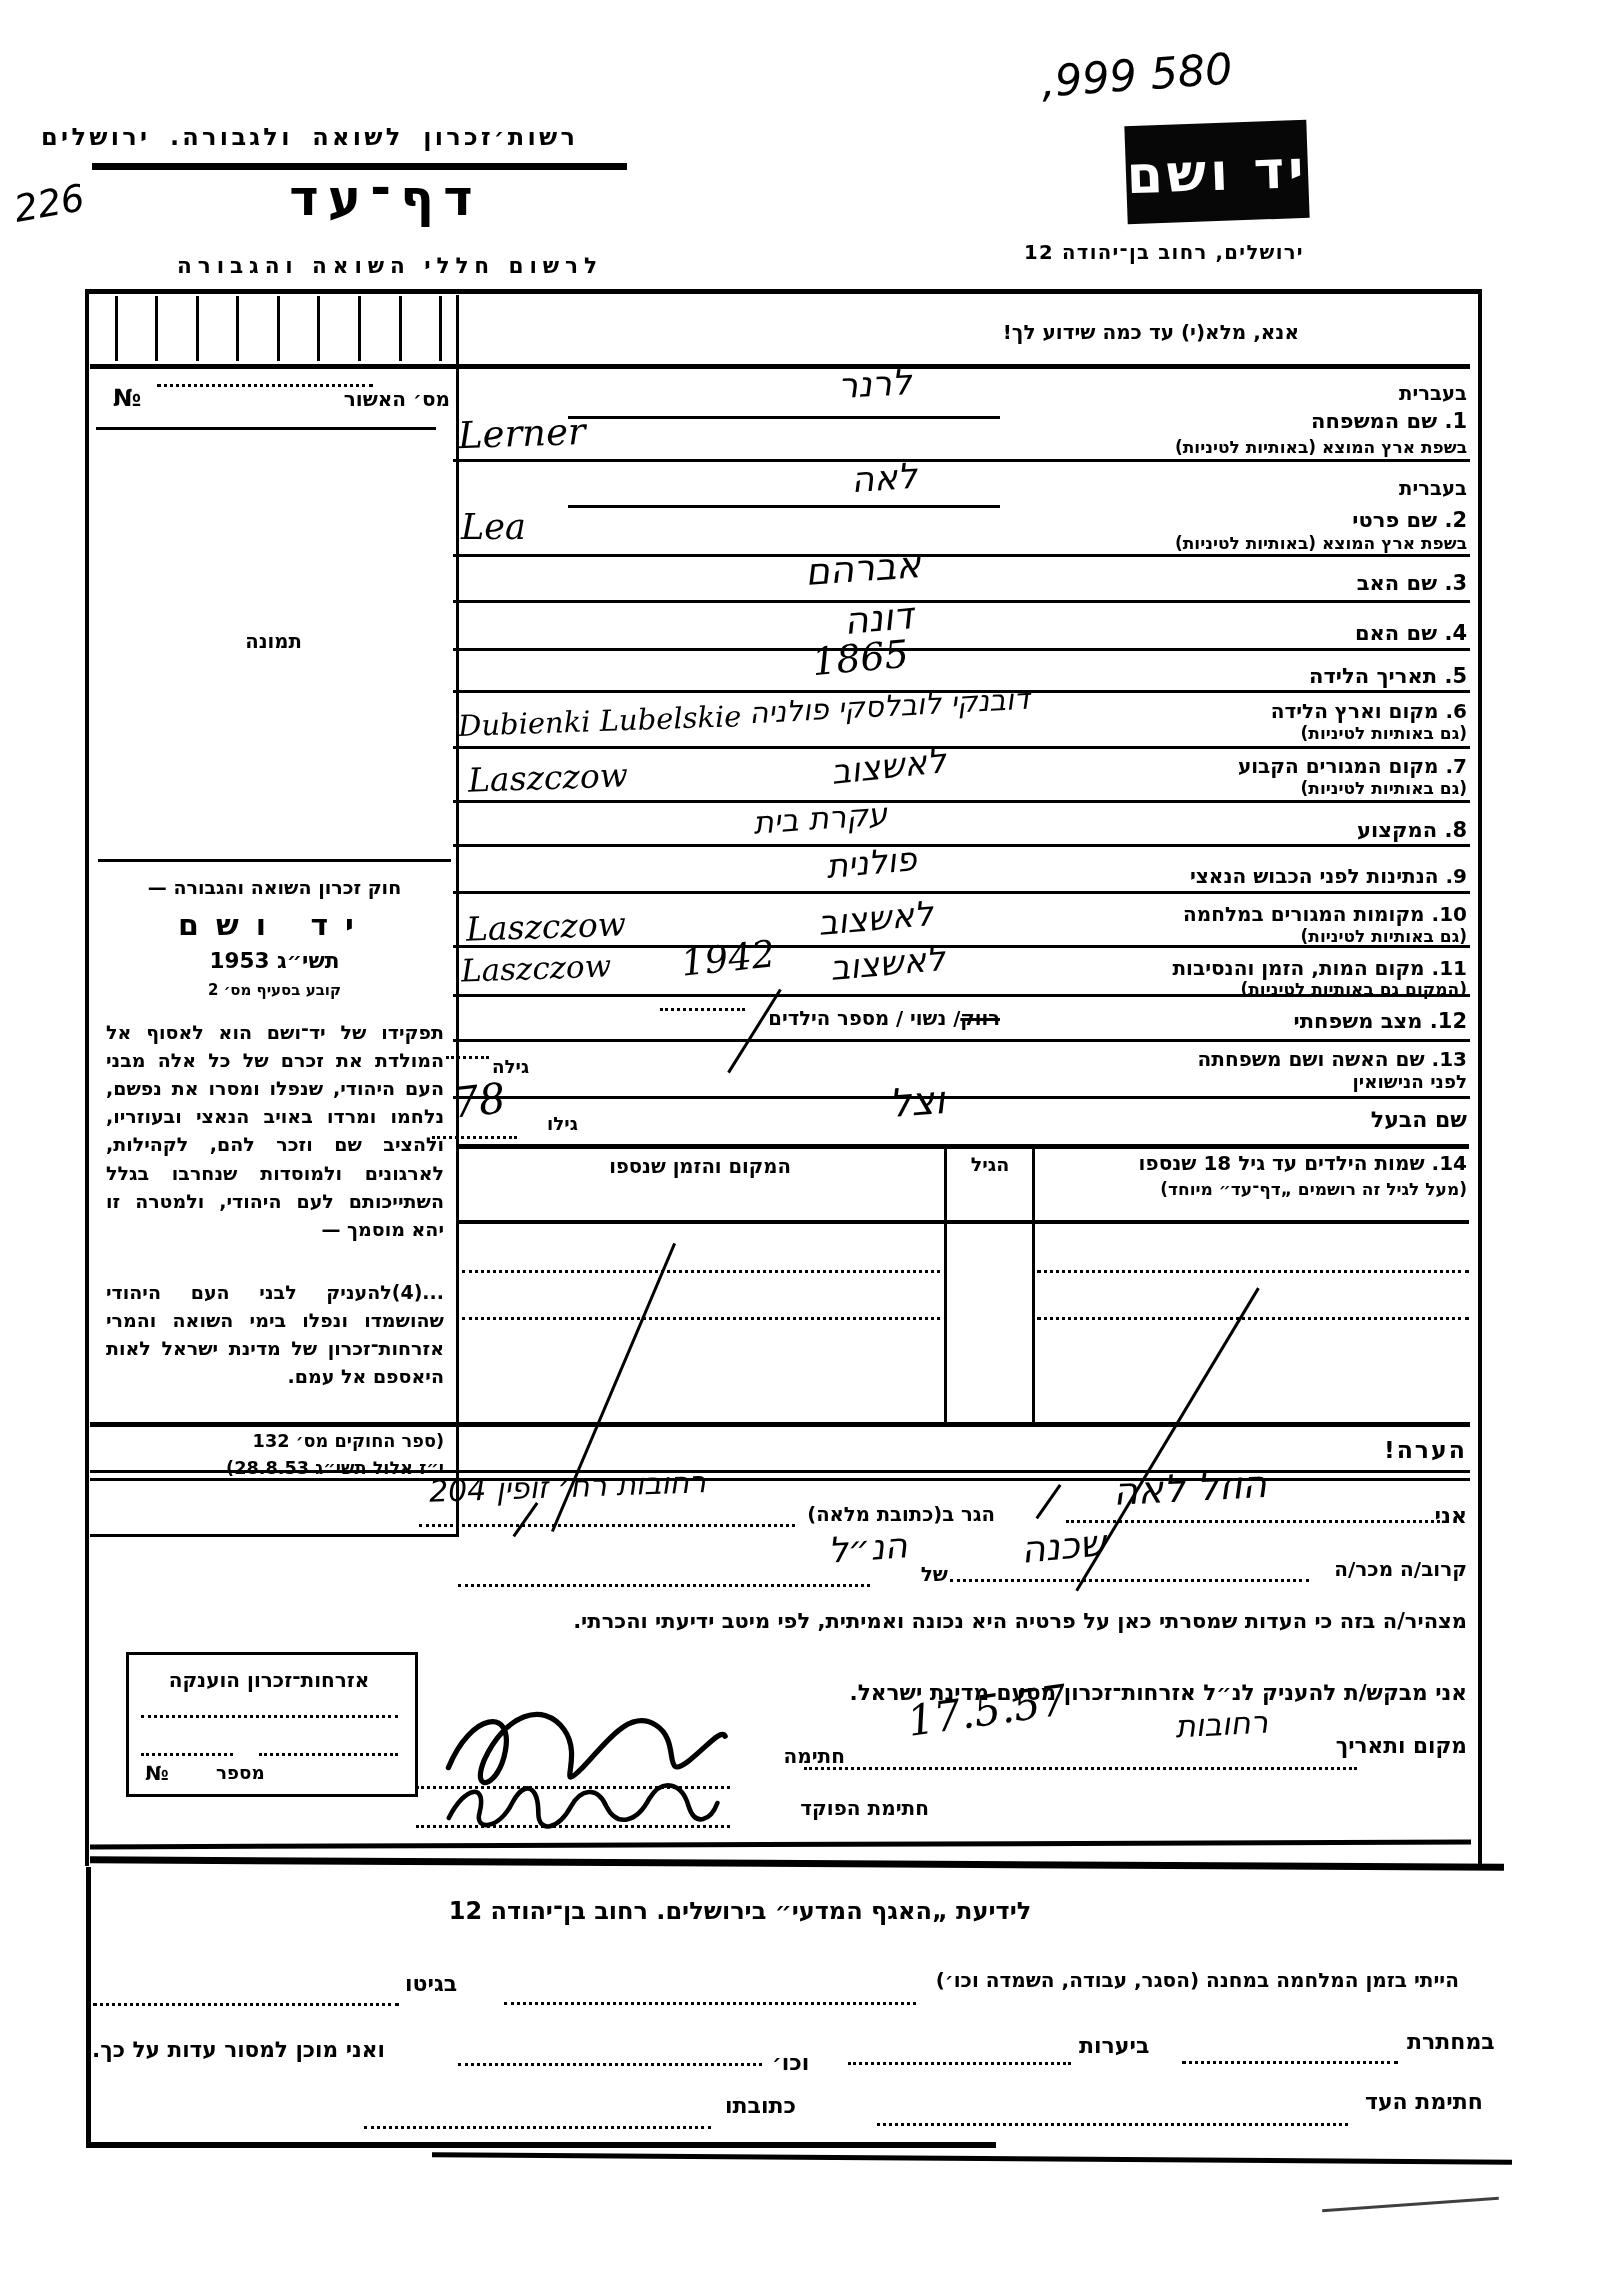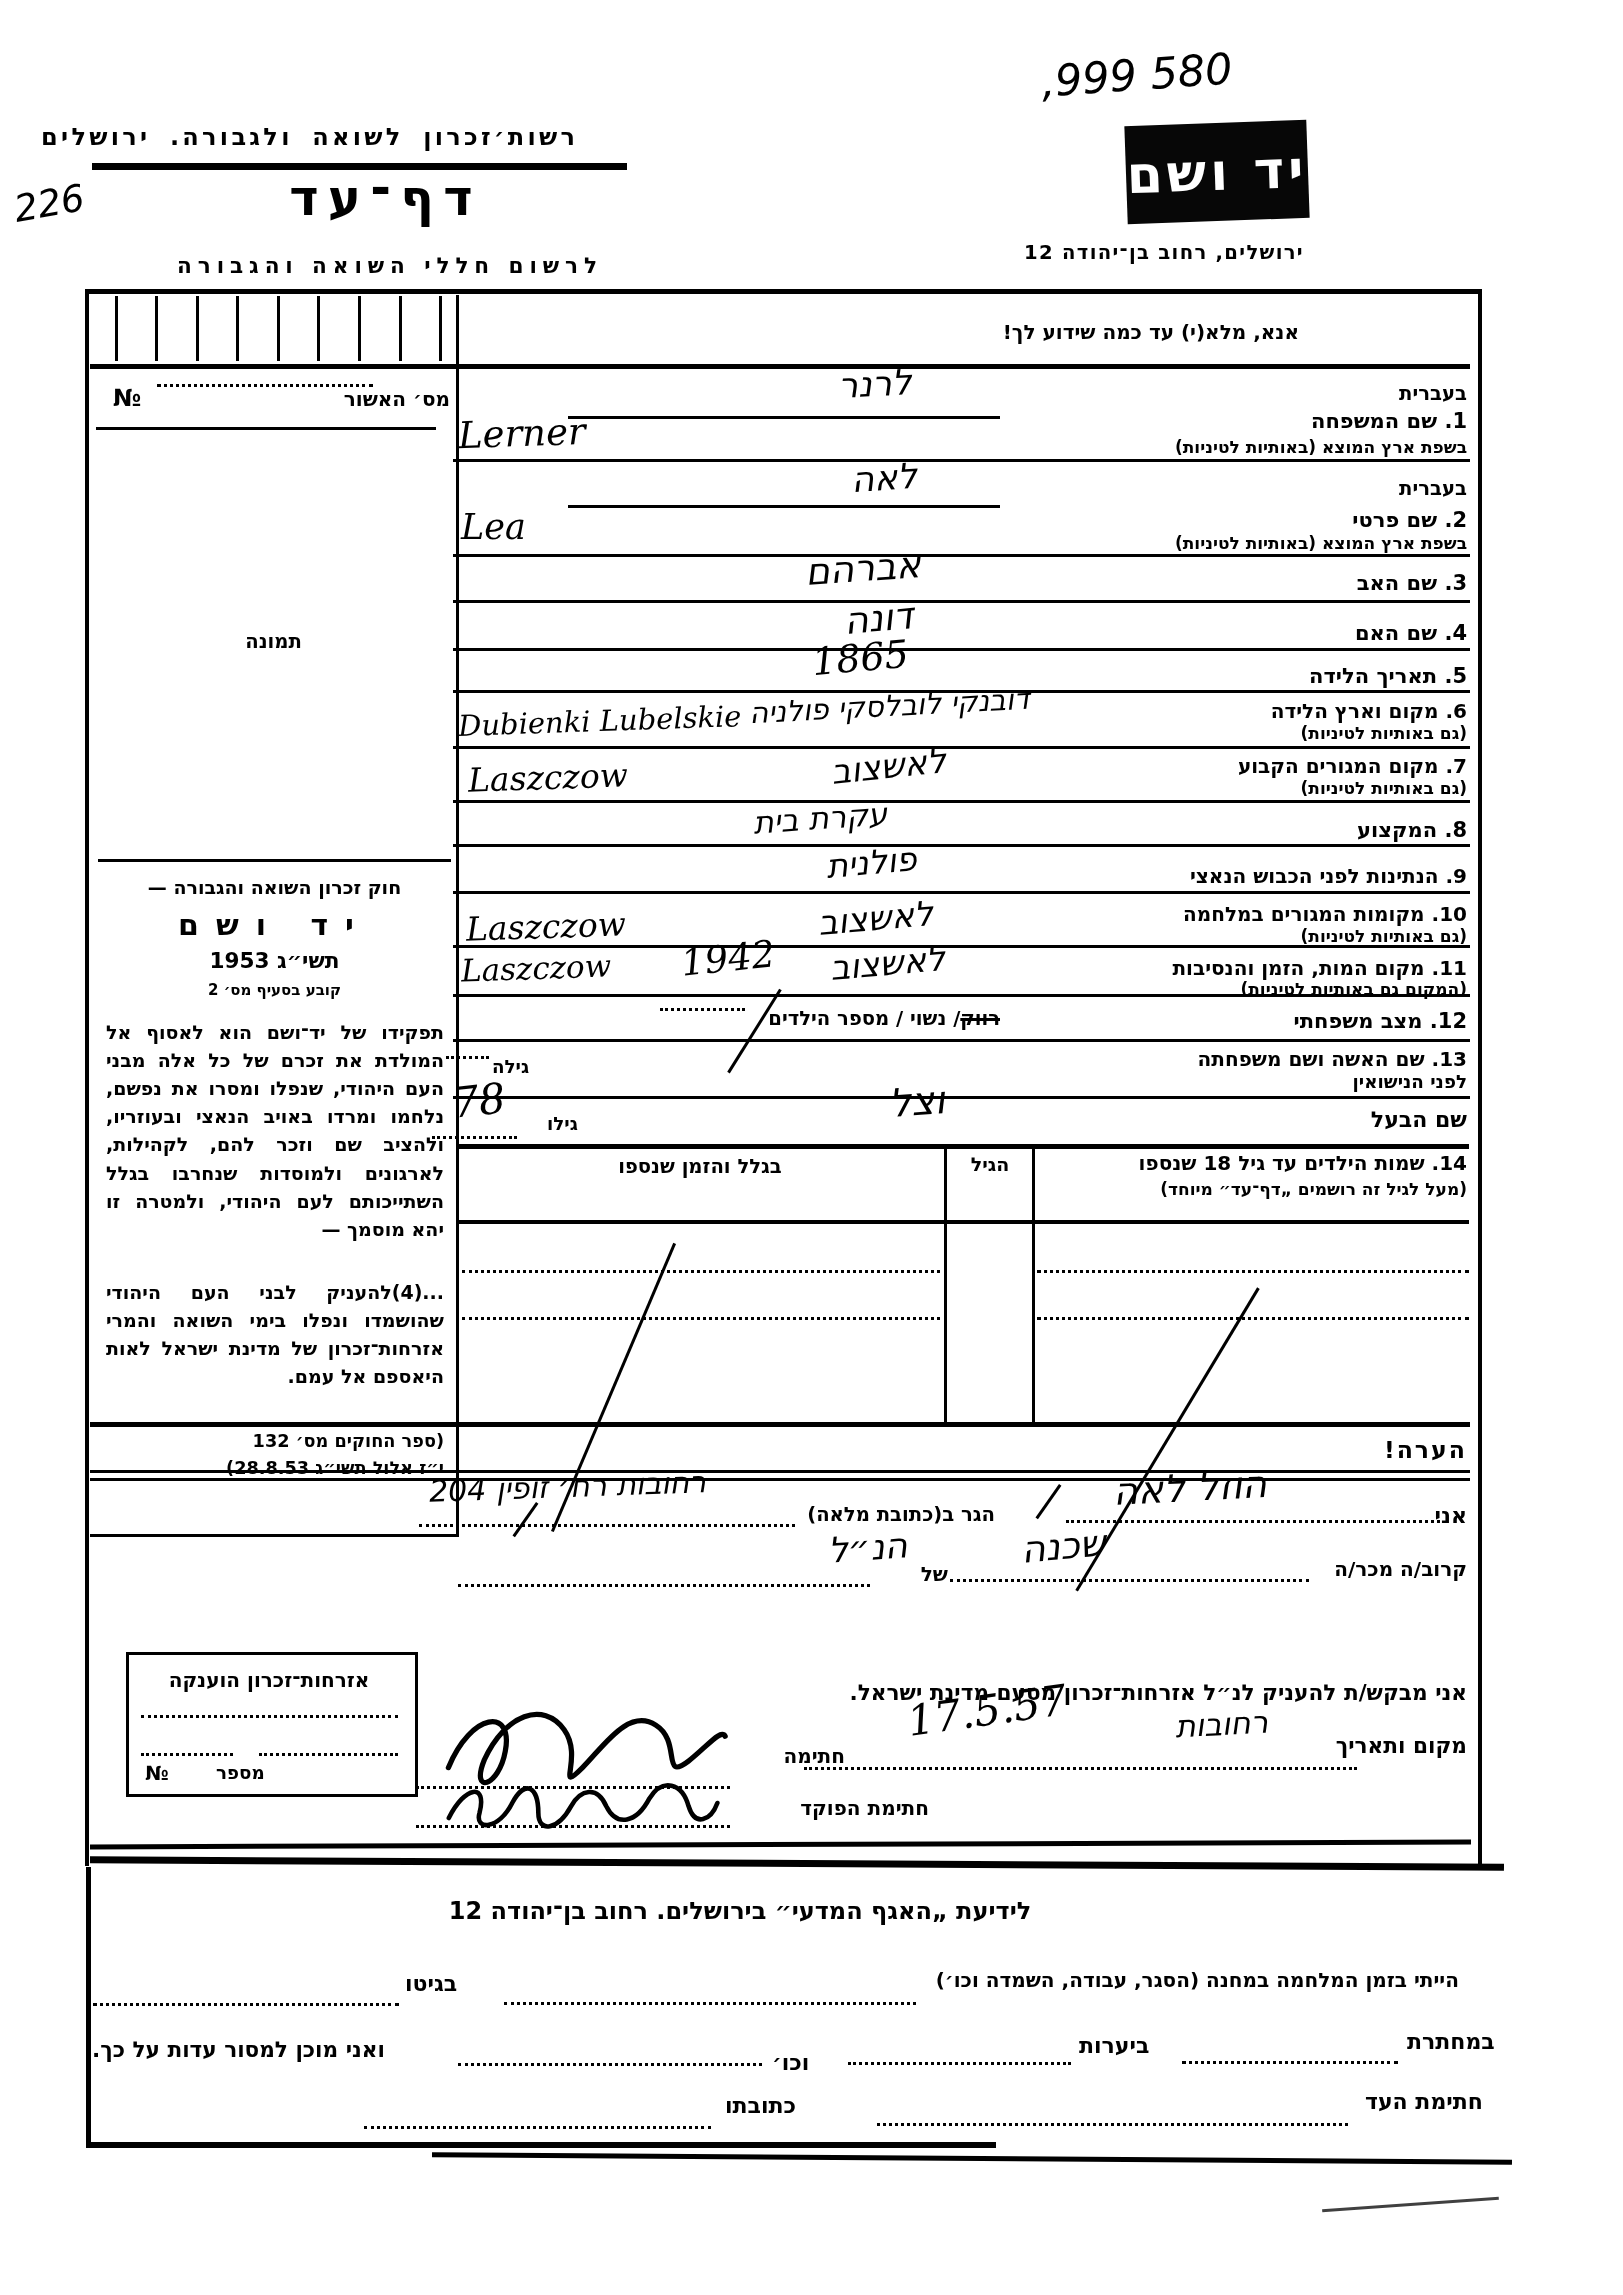--- a/index.html
+++ b/index.html
@@ -140,21 +140,21 @@
   <div class="flabel" style="top:1107px;font-size:22px;">שם הבעל</div>
   <div class="hw" style="left:889px;top:1079px;font-size:39px;transform:rotate(-4deg);">וצל</div>
   <div class="abs p" style="left:547px;top:1113px;font-size:18.3px;">גילו</div>
   <div class="hwl" style="left:452px;top:1076px;font-size:42px;transform:rotate(-6deg);">78</div>
   <div class="dot" style="left:432px;top:1136px;width:85px;"></div>
   <div class="ln" style="left:458px;top:1144px;width:1011px;height:5.2px;"></div>
 
   <div class="flabel" style="top:1151px;font-size:20px;">14. שמות הילדים עד גיל 18 שנספו</div>
   <div class="flabel" style="top:1179px;font-size:17px;">(מעל לגיל זה רושמים „דף־עד״ מיוחד)</div>
   <div class="abs p ctr" style="left:948px;top:1153px;width:84px;font-size:19px;">הגיל</div>
-  <div class="abs p ctr" style="left:458px;top:1155px;width:484px;font-size:19.6px;">בגלל והזמן שנספו</div>
+  <div class="abs p ctr" style="left:458px;top:1155px;width:484px;font-size:19.6px;">המקום והזמן שנספו</div>
   <div class="ln" style="left:944px;top:1144px;width:3.3px;height:278px;"></div>
   <div class="ln" style="left:1032px;top:1144px;width:3.3px;height:278px;"></div>
   <div class="ln" style="left:458px;top:1220px;width:1011px;height:3.9px;"></div>
 
   <div class="dot" style="left:462px;top:1270px;width:478px;"></div>
   <div class="dot" style="left:1037px;top:1270px;width:432px;"></div>
   <div class="dot" style="left:462px;top:1317px;width:478px;"></div>
   <div class="dot" style="left:1037px;top:1317px;width:432px;"></div>
 
   <div class="stroke" style="left:612px;top:1231px;width:3.3px;height:313px;transform:rotate(23deg);"></div>
@@ -174,20 +174,21 @@
   <div class="hw" style="left:429px;top:1469px;font-size:30px;transform:rotate(-2deg);">רחובות רח׳ זופין 204</div>
   <div class="dot" style="left:419px;top:1524px;width:376px;"></div>
 
   <div class="abs p" style="right:156px;top:1557px;font-size:20px;">קרוב/ה מכר/ה</div>
   <div class="hw" style="left:1021px;top:1525px;font-size:37px;transform:rotate(-5deg);">שכנה</div>
   <div class="dot" style="left:950px;top:1579px;width:359px;"></div>
   <div class="abs p" style="right:675px;top:1562px;font-size:20px;">של</div>
   <div class="hw" style="left:828px;top:1528px;font-size:35px;transform:rotate(-4deg);">הנ״ל</div>
   <div class="dot" style="left:458px;top:1584px;width:412px;"></div>
 
+  <div class="abs p" style="right:156px;top:1609px;font-size:21px;">מצהיר/ה בזה כי העדות שמסרתי כאן על פרטיה היא נכונה ואמיתית, לפי מיטב ידיעתי והכרתי.</div>
   <div class="abs p" style="right:156px;top:1680px;font-size:21.6px;">אני מבקש/ת להעניק לנ״ל אזרחות־זכרון מטעם מדינת ישראל.</div>
 
   <div class="abs p" style="right:156px;top:1733px;font-size:21.6px;">מקום ותאריך</div>
   <div class="hw" style="left:1175px;top:1706px;font-size:31px;transform:rotate(-3deg);">רחובות</div>
   <div class="hwl" style="left:907px;top:1686px;font-size:42px;transform:rotate(-8deg);">17.5.57</div>
   <div class="dot" style="left:804px;top:1767px;width:553px;"></div>
 
   <div class="abs p" style="right:778px;top:1744px;font-size:20px;">חתימה</div>
   <div class="abs" style="left:432px;top:1689px;width:301px;height:118px;">
     <svg width="301" height="118" viewBox="0 0 460 180">

